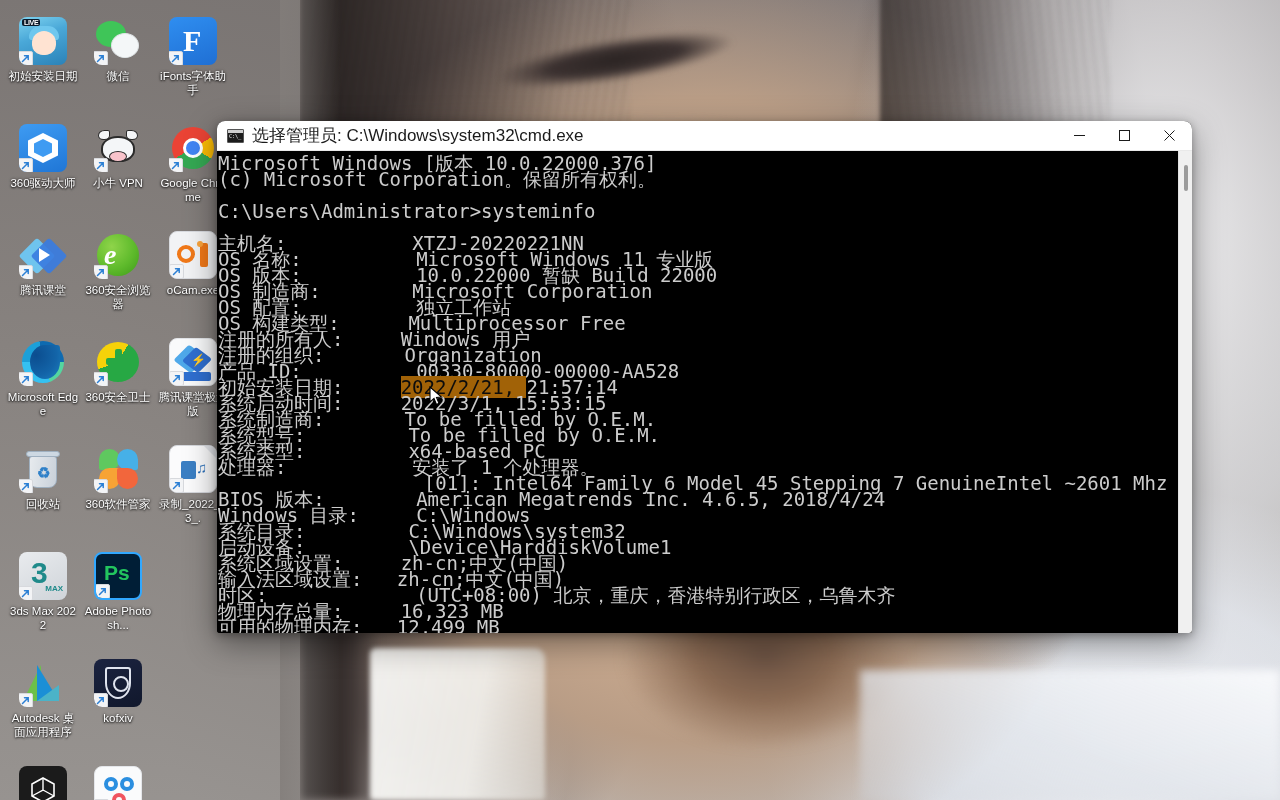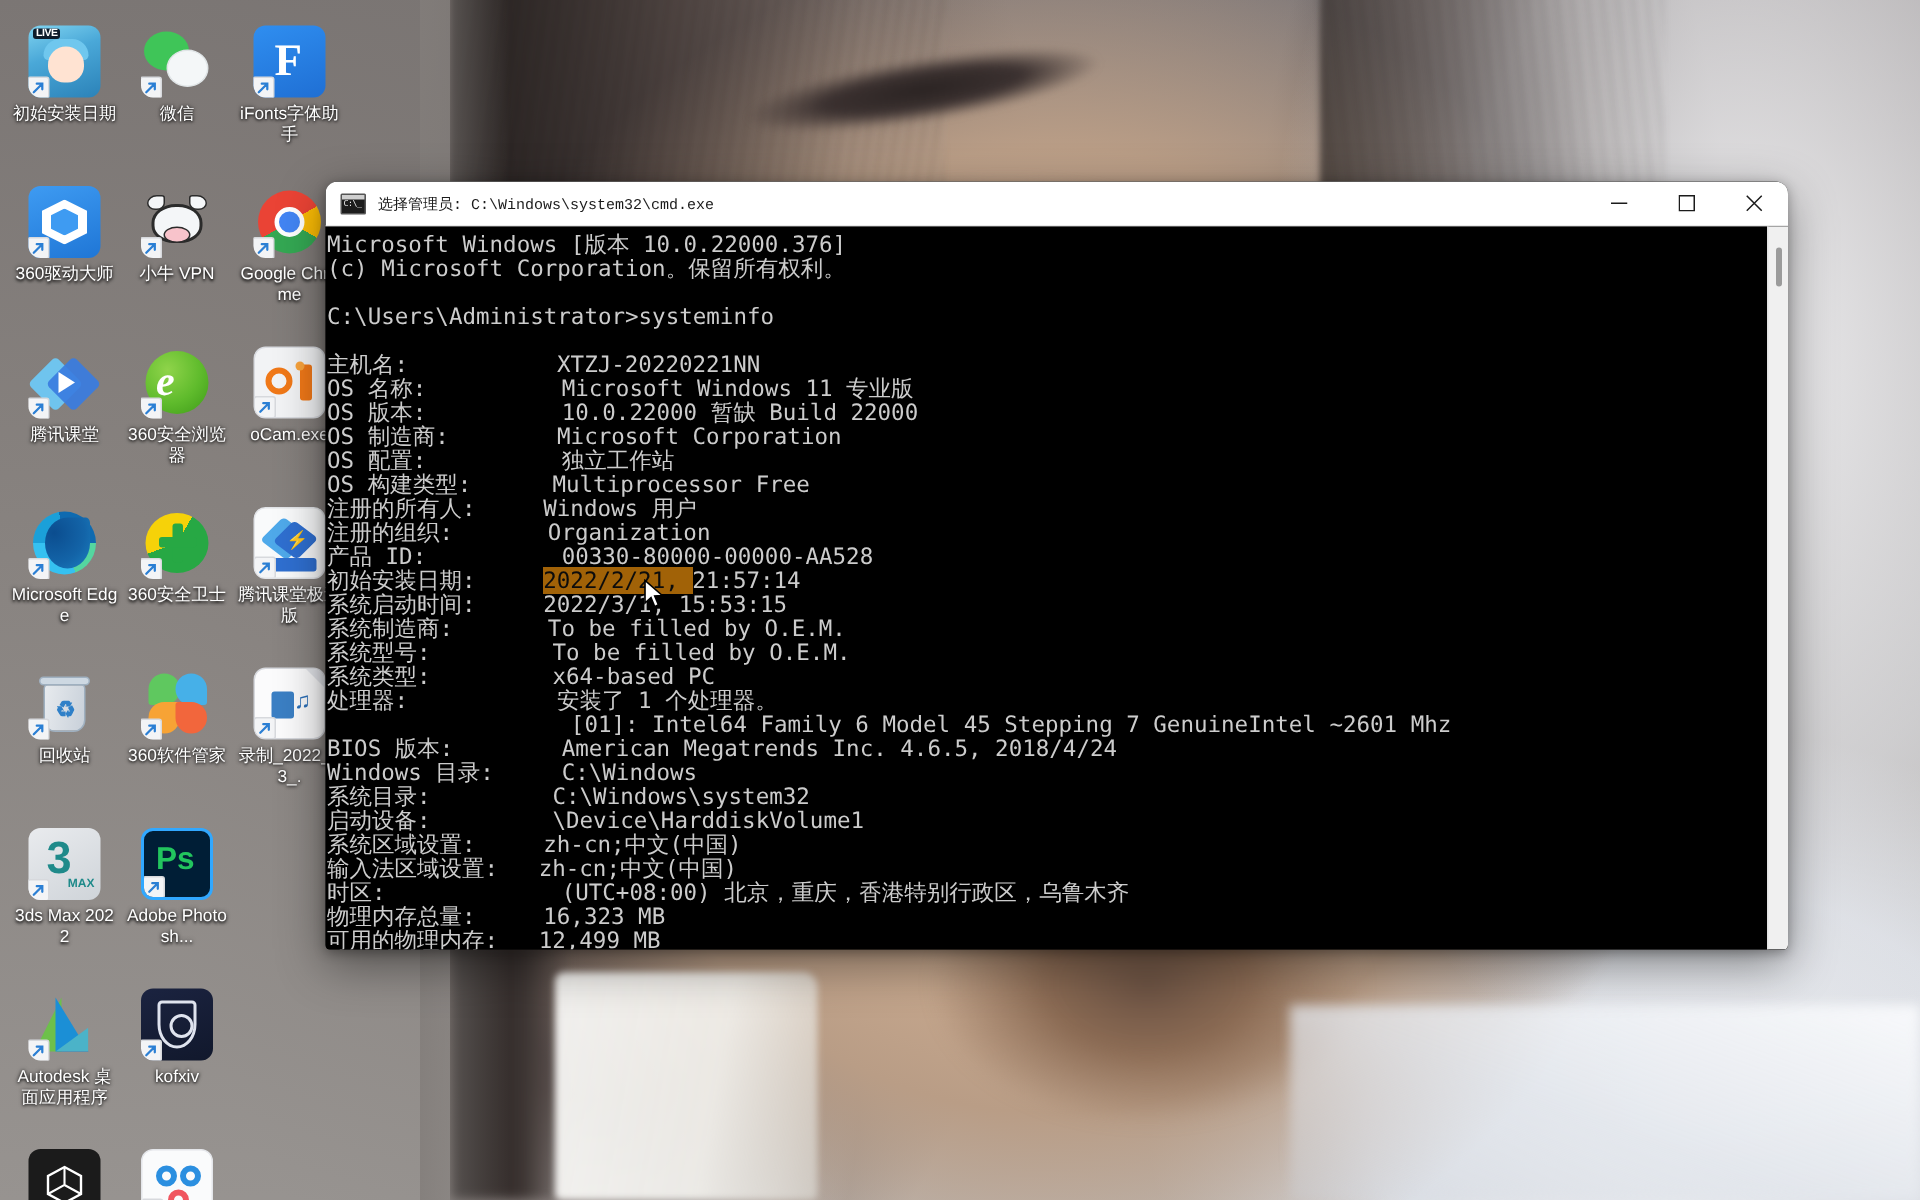--- a/index.html
+++ b/index.html
@@ -246,37 +246,37 @@
     border-bottom:1px solid #e9e9e9;
   }
   .tb-icon {
     width:17px; height:14px; margin-left:10px; margin-right:8px;
     background:#1c1c1c; border:1px solid #555; border-radius:1px; position:relative; flex:0 0 auto;
   }
   .tb-icon .topbar { position:absolute; left:0; right:0; top:0; height:3px; background:#cfcfcf; }
   .tb-icon .txt { position:absolute; left:1px; top:3px; font-size:5.5px; color:#f0f0f0;
     font-family:"DejaVu Sans Mono", monospace; line-height:6px; letter-spacing:-0.3px; }
   #titlebar .tb-title {
-    font-size:10px; color:#1b1b1b; white-space:nowrap; overflow:hidden;
-    flex:1 1 auto; font-family:Liberation Mono, monospace;
+    font-size:17px; color:#1b1b1b; white-space:nowrap; overflow:hidden;
+    flex:1 1 auto; font-family:Liberation Sans, sans-serif;
   }
   .tb-buttons { display:flex; height:30px; flex:0 0 auto; }
   .tb-btn {
     width:45px; height:30px; display:flex; align-items:center; justify-content:center;
     cursor:pointer; color:#1b1b1b;
   }
   .tb-btn svg { display:block; }
 
   #console-area {
     position:relative; height:482px; background:#000; display:flex;
   }
   #console-text {
     flex:1 1 auto; padding:4px 0 0 1px; overflow:hidden;
     font-family:"DejaVu Sans Mono", monospace;
-    font-size:15px; line-height:16px; color:#cccccc;
+    font-size:19px; line-height:16px; color:#cccccc;
     white-space:pre; letter-spacing:0px;
   }
   #console-text .line { height:16px; }
   #console-text .sel { background:#a16207; color:#0c0c0c; }
   #console-scrollbar {
     width:14px; flex:0 0 auto; background:#f0f0f0; position:relative; cursor:pointer;
     border-left:1px solid #e2e2e2;
   }
   #console-scrollbar .thumb {
     position:absolute; left:5px; top:14px; width:4px; height:26px;

